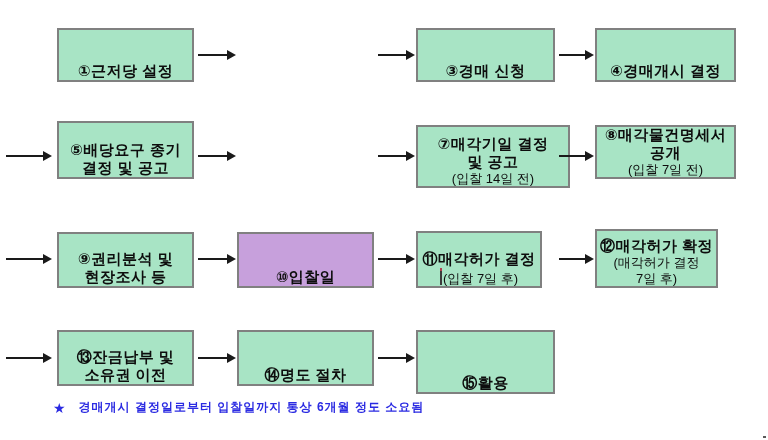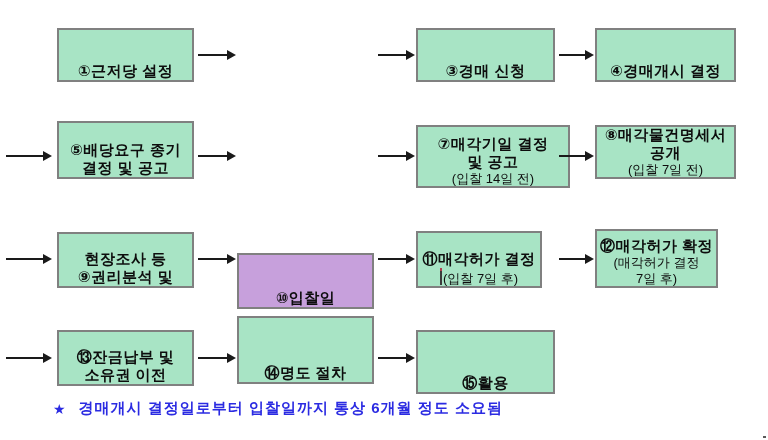--- a/index.html
+++ b/index.html
@@ -19,21 +19,21 @@
     box-sizing: border-box;
     border: 2px solid var(--border, #808080);
     display: flex;
     flex-direction: column;
     justify-content: flex-end;
     align-items: center;
     text-align: center;
     color: #0d0d0d;
   }
   .green  { background: var(--box-green, #a8e4c5); }
-  .purple { background: var(--box-purple, #c7a0dc); margin-top: 21px; }
+  .purple { background: var(--box-purple, #c7a0dc); }
   .ln {
     font-weight: 700;
     font-size: 15px;
     line-height: 18px;
     letter-spacing: 0.5px;
     white-space: nowrap;
   }
   .ln.sub {
     font-weight: 400;
     font-size: 13px;
@@ -68,21 +68,21 @@
     display: flex;
     align-items: center;
     color: var(--note-blue, #2b2be2);
   }
   #footnote .star {
     font-size: 14px;
     margin-right: 13px;
   }
   #footnote .ftext {
     font-weight: 700;
-    font-size: 15px;
+    font-size: 12px;
     letter-spacing: 1px;
     white-space: nowrap;
   }
   #stray-dot {
     position: absolute;
     left: 763px; top: 436px;
     width: 3px; height: 2px;
     background: #5a5a5a;
   }
 </style>
@@ -118,22 +118,22 @@
   </div>
   <div class="arrow" style="left:559px;top:155px;width:27px"></div>
   <div class="node green" style="left:595px;top:125px;width:141px;height:54px">
     <div class="ln">⑧매각물건명세서</div>
     <div class="ln">공개</div>
     <div class="ln sub">(입찰 7일 전)</div>
   </div>
 
   <div class="arrow" style="left:6px;top:258px;width:38px"></div>
   <div class="node green" style="left:57px;top:232px;width:137px;height:56px">
+    <div class="ln">⑨권리분석 및</div>
     <div class="ln">현장조사 등</div>
-    <div class="ln">⑨권리분석 및</div>
   </div>
   <div class="arrow" style="left:198px;top:258px;width:30px"></div>
   <div class="node purple" style="left:237px;top:232px;width:137px;height:56px">
     <div class="ln">⑩입찰일</div>
   </div>
   <div class="arrow" style="left:378px;top:258px;width:29px"></div>
   <div class="node green" style="left:416px;top:231px;width:126px;height:57px">
     <div class="ln">⑪매각허가 결정</div>
     <div class="ln sub"><span class="caret"></span><span>(입찰 7일 후)</span></div>
   </div>
@@ -143,21 +143,21 @@
     <div class="ln sub">(매각허가 결정</div>
     <div class="ln sub">7일 후)</div>
   </div>
 
   <div class="arrow" style="left:6px;top:357px;width:38px"></div>
   <div class="node green" style="left:57px;top:330px;width:137px;height:56px">
     <div class="ln">⑬잔금납부 및</div>
     <div class="ln">소유권 이전</div>
   </div>
   <div class="arrow" style="left:198px;top:357px;width:30px"></div>
-  <div class="node green" style="left:237px;top:316px;width:137px;height:68px">
+  <div class="node green" style="left:237px;top:330px;width:137px;height:56px">
     <div class="ln">⑭명도 절차</div>
   </div>
   <div class="arrow" style="left:378px;top:357px;width:29px"></div>
   <div class="node green" style="left:416px;top:330px;width:139px;height:64px">
     <div class="ln">⑮활용</div>
   </div>
 
   <div id="footnote">
     <span class="star">★</span>
     <span class="ftext">경매개시 결정일로부터 입찰일까지 통상 6개월 정도 소요됨</span>

